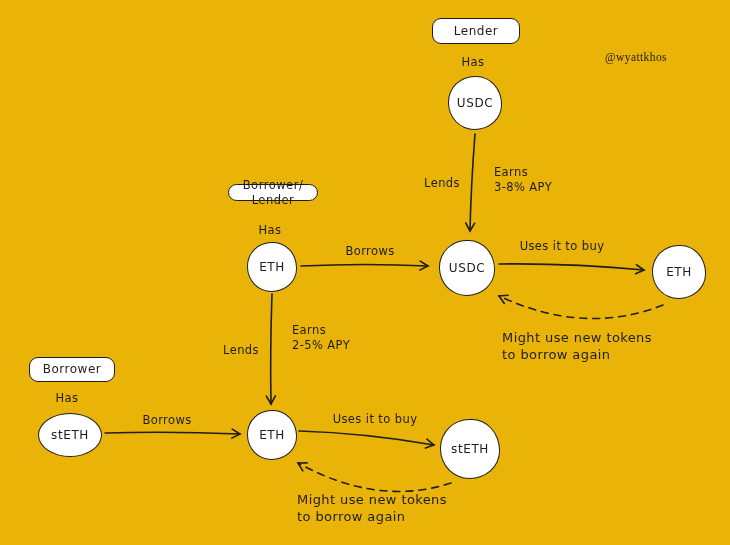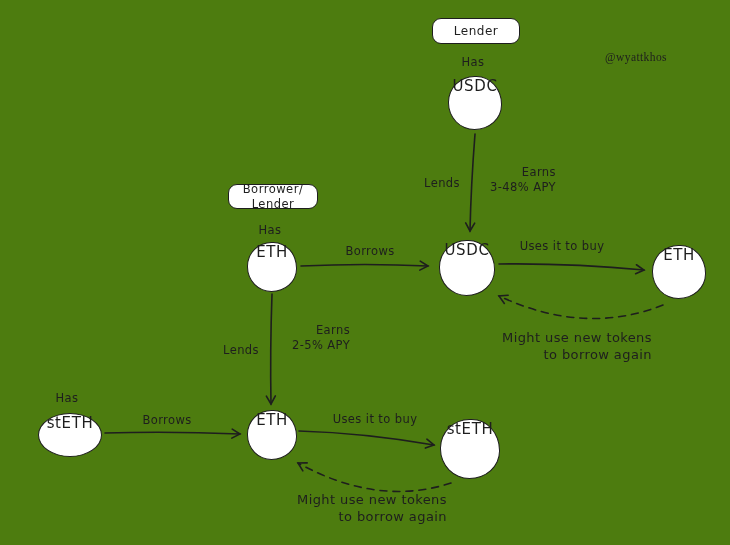--- a/index.html
+++ b/index.html
@@ -1,50 +1,50 @@
 <!DOCTYPE html>
 <html><head>
 <meta charset="utf-8">
 <style>
   html,body{margin:0;padding:0;background:#ffffff;}
   #canvas{
     position:relative;
     width:730px;height:545px;
-    background:#4d7c0f;
+    background:#eab308;
     font-family:"DejaVu Sans", sans-serif;
     color:#1e1e1e;
     overflow:hidden;
   }
   #arrow-layer{position:absolute;left:0;top:0;width:730px;height:545px;}
   .node{
     position:absolute;
     border:1.6px solid #1e1e1e;
     border-radius:50% 48% 52% 50% / 49% 53% 47% 51%;
     background:#ffffff;
-    display:flex;align-items:flex-start;justify-content:center;
-    font-size:15px;letter-spacing:0.6px;
+    display:flex;align-items:center;justify-content:center;
+    font-size:12px;letter-spacing:0.6px;
     box-sizing:border-box;
   }
   .box{
     position:absolute;
     border:1.5px solid #1e1e1e;
     border-radius:9px;
     background:#ffffff;
     display:flex;flex-direction:column;align-items:center;justify-content:center;
     font-size:12px;letter-spacing:0.5px;
     box-sizing:border-box;
     line-height:1.25;
     padding:2px 6px;
   }
   .lbl{
     position:absolute;
     transform:translate(-50%,-50%);
     font-size:11.5px;letter-spacing:0.4px;
     white-space:nowrap;
-    text-align:right;
+    text-align:left;
     line-height:1.3;
     padding-left:8px;
   }
   .lbl.small{font-size:13px;}
   path{fill:none;stroke:#1e1e1e;stroke-width:1.6;stroke-linecap:round;}
   path.dashed{stroke-dasharray:7 6;}
 </style>
 </head>
 <body>
 
@@ -62,23 +62,26 @@
     <path class="dashed" d="M 663 305 Q 585 336 499 296" marker-end="url(#arrow)"></path>
     <path d="M 272 294 Q 270 350 271 404" marker-end="url(#arrow)"></path>
     <path d="M 105 433 Q 170 431 240 434" marker-end="url(#arrow)"></path>
     <path d="M 299 431 Q 365 433 434 445" marker-end="url(#arrow)"></path>
     <path class="dashed" d="M 451 483 Q 378 507 298 463" marker-end="url(#arrow)"></path>
   </svg>
 
   <div class="box" style="left:432px;top:18px;width:88px;height:26px;">
     <span>Lender</span>
   </div>
-  <div class="box" style="left:228px;top:184px;width:90px;height:25px;font-size:11.5px;">
+  <div class="box" style="left:228px;top:184px;width:90px;height:17px;font-size:11.5px;">
     <span>Borrower/</span>
     <span>Lender</span>
+  </div>
+  <div class="box" style="left:29px;top:357px;width:86px;height:25px;">
+    <span>Borrower</span>
   </div>
 
   <div class="node" style="left:448px;top:76px;width:54px;height:54px;">
     <span>USDC</span>
   </div>
   <div class="node" style="left:247px;top:242px;width:50px;height:50px;">
     <span>ETH</span>
   </div>
   <div class="node" style="left:439px;top:240px;width:56px;height:56px;">
     <span>USDC</span>
@@ -95,21 +98,21 @@
   <div class="node" style="left:440px;top:419px;width:60px;height:60px;">
     <span>stETH</span>
   </div>
 
   <div class="lbl" style="left:632px;top:57px;font-family:Liberation Serif, serif;">@wyattkhos</div>
 
   <div class="lbl" style="left:469px;top:62px;">Has</div>
   <div class="lbl" style="left:438px;top:183px;">Lends</div>
   <div class="lbl" style="left:519px;top:180px;">
     <div>Earns</div>
-    <div>3-48% APY</div>
+    <div>3-8% APY</div>
   </div>
 
   <div class="lbl" style="left:266px;top:230px;">Has</div>
   <div class="lbl" style="left:366px;top:251px;">Borrows</div>
   <div class="lbl" style="left:558px;top:246px;">Uses it to buy</div>
   <div class="lbl small" style="left:573px;top:347px;">
     <div>Might use new tokens</div>
     <div>to borrow again</div>
   </div>
 

